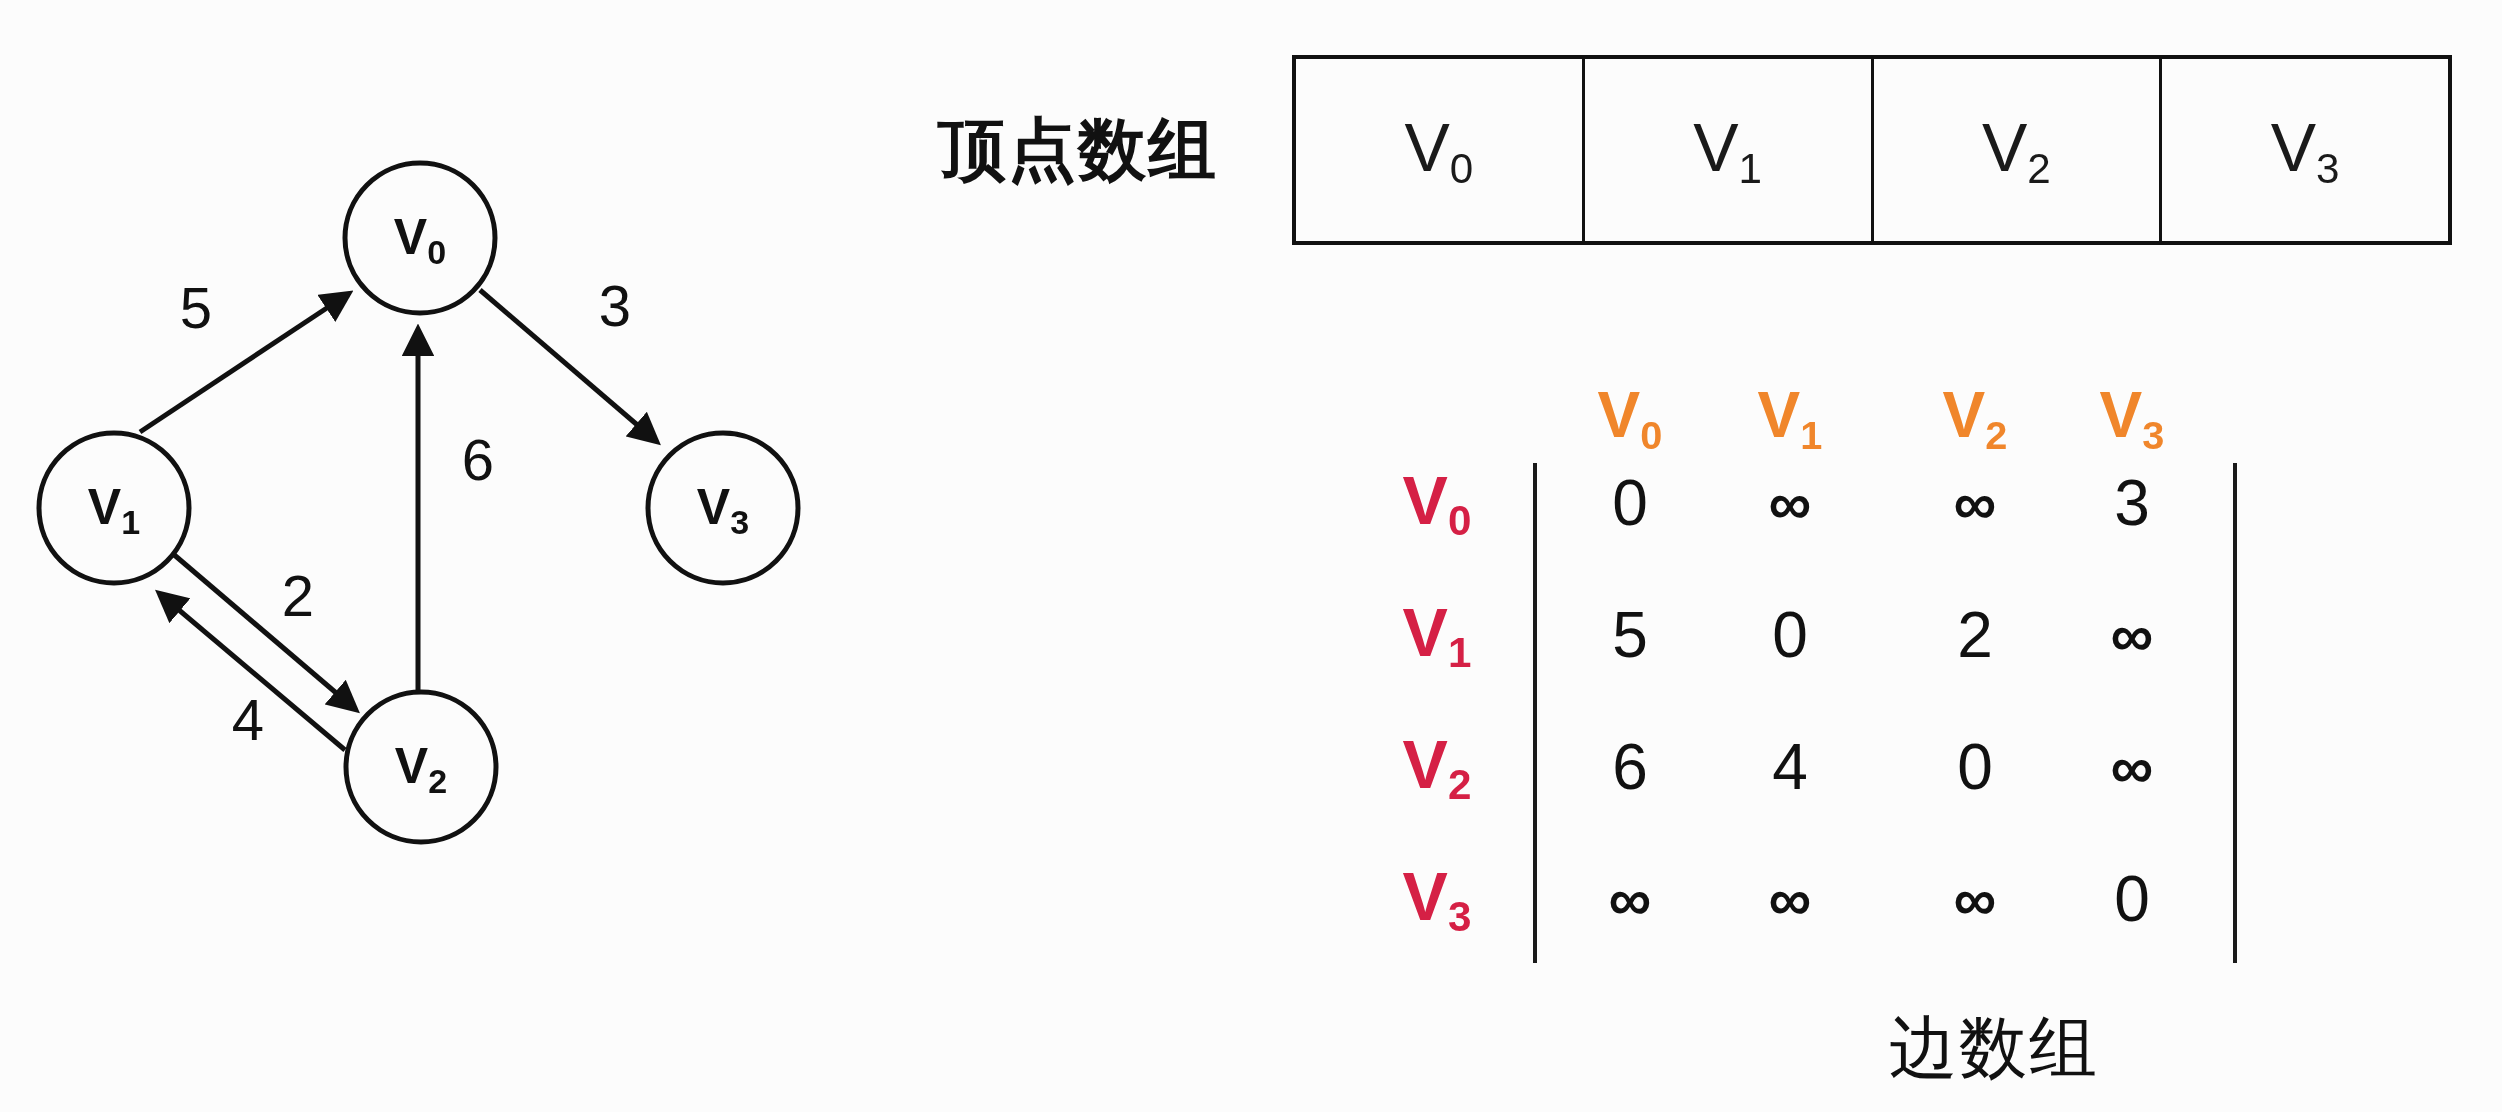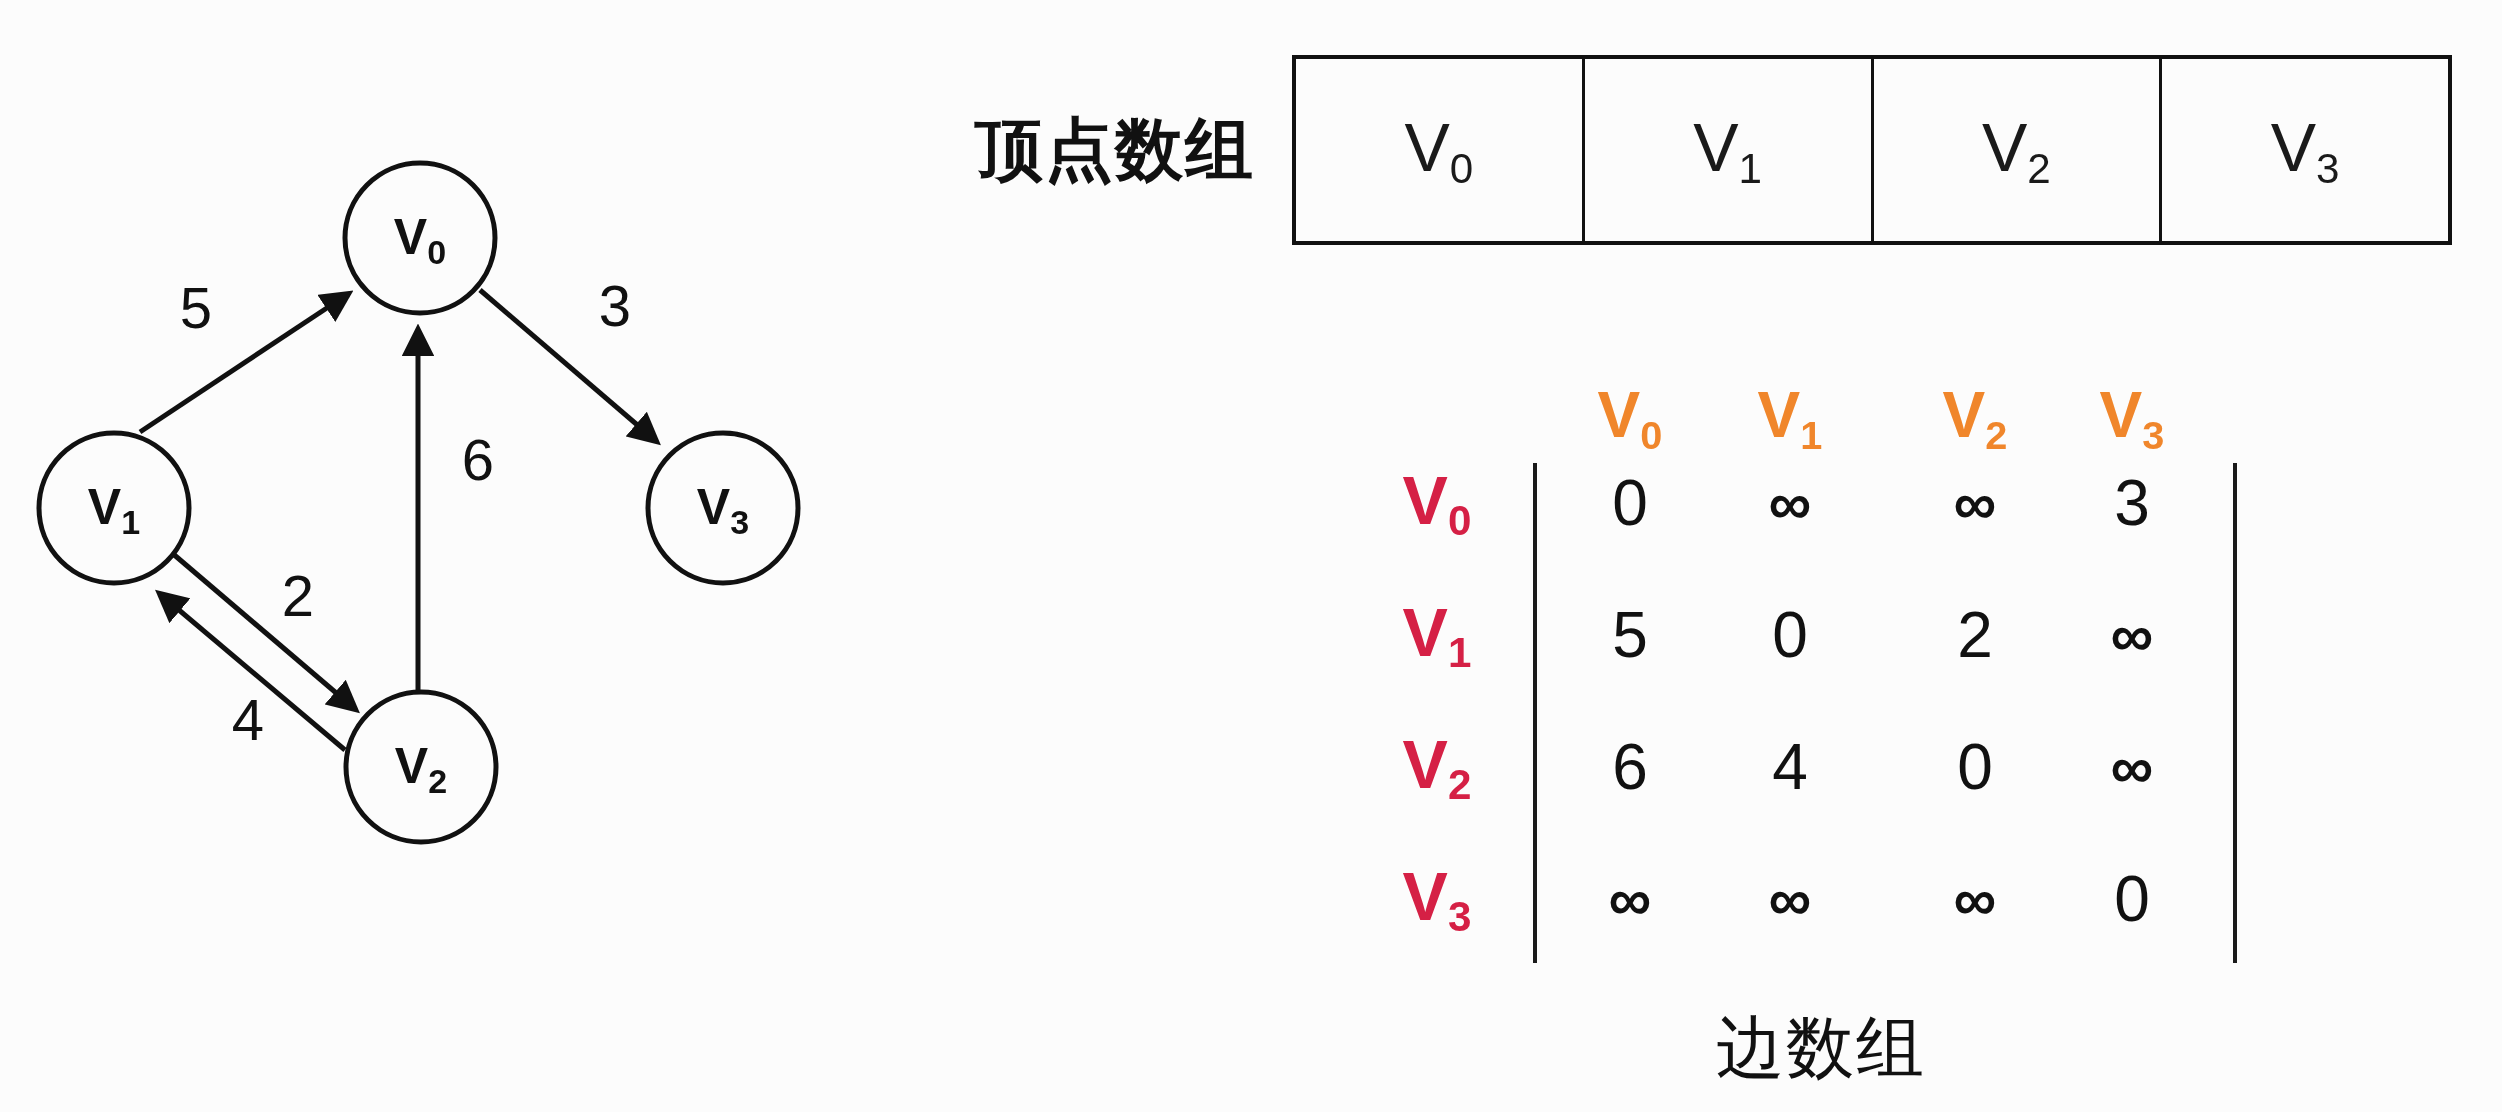--- a/index.html
+++ b/index.html
@@ -80,21 +80,21 @@
     </g>
   <g id="graph-labels">
       <text x="196" y="328" text-anchor="middle" font-size="58" fill="#111111">5</text>
       <text x="615" y="326" text-anchor="middle" font-size="58" fill="#111111">3</text>
       <text x="478" y="480" text-anchor="middle" font-size="58" fill="#111111">6</text>
       <text x="298" y="616" text-anchor="middle" font-size="58" fill="#111111">2</text>
       <text x="248" y="740" text-anchor="middle" font-size="58" fill="#111111">4</text>
     </g>
 </svg>
 
-<div class="abs center-anchor cn-label heavy" style="left:1078px;top:150px;margin-left:37px;">顶点数组</div>
+<div class="abs center-anchor cn-label heavy" style="left:1078px;top:150px;">顶点数组</div>
 
 <div id="vertex-table" class="abs vtable" style="left:1292px;top:55px;width:1160px;height:190px;">
     <div class="vcell">
       <span>V<span class="sub">0</span></span>
     </div>
     <div class="vcell">
       <span>V<span class="sub">1</span></span>
     </div>
     <div class="vcell">
       <span>V<span class="sub">2</span></span>
@@ -126,13 +126,13 @@
     <div class="m-value abs center-anchor" style="left: 1975px; top: 767px;">0</div>
     <div class="m-value inf abs center-anchor" style="left: 2132px; top: 767px;">∞</div>
     <div class="m-value inf abs center-anchor" style="left: 1630px; top: 899px;">∞</div>
     <div class="m-value inf abs center-anchor" style="left: 1790px; top: 899px;">∞</div>
     <div class="m-value inf abs center-anchor" style="left: 1975px; top: 899px;">∞</div>
     <div class="m-value abs center-anchor" style="left: 2132px; top: 899px;">0</div>
     <div class="m-bar abs" style="left: 1533px; top: 463px; height: 500px;"></div>
     <div class="m-bar abs" style="left: 2233px; top: 463px; height: 500px;"></div>
   </div>
 
-<div class="abs center-anchor cn-label" style="left:1821px;top:1048px;">边数组</div>
+<div class="abs center-anchor cn-label" style="left:1994px;top:1048px;">边数组</div>
 
 </body></html>

